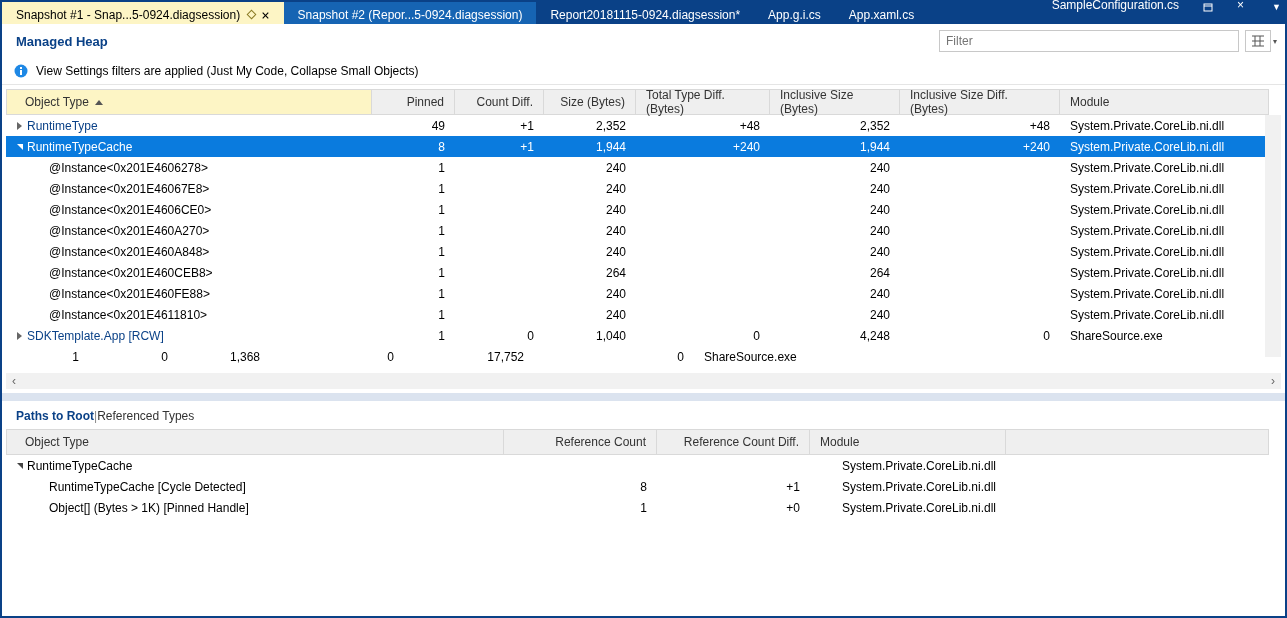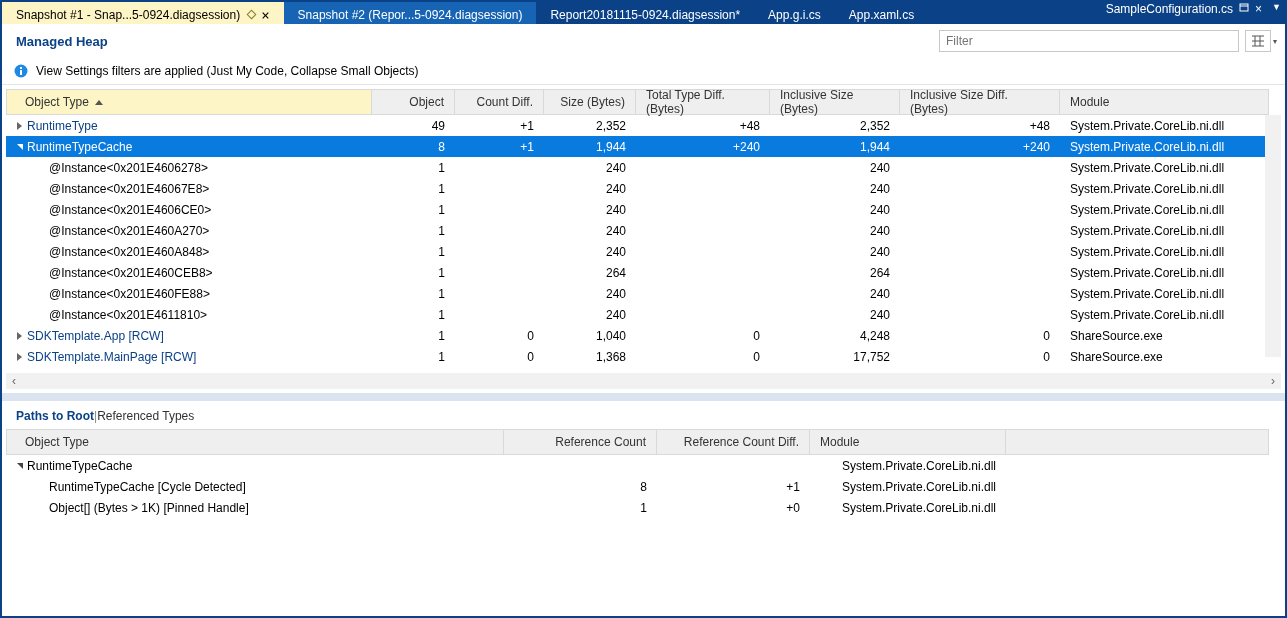--- a/index.html
+++ b/index.html
@@ -7,21 +7,21 @@
   .app { width:100%; height:100%; display:flex; flex-direction:column; border:2px solid #0a4187; }
 
   
   .tabstrip { height:22px; display:flex; align-items:stretch; background:#0a4187; color:#fff; position:relative; }
   .tab { padding:3px 14px 0 14px; color:#fff; display:flex; align-items:center; gap:6px; cursor:pointer; white-space:nowrap; }
   .tab.active { background:#fdf5c5; color:#000; }
   .tab.inner  { background:#1664b3; }
   .tab .x { font-family:Consolas,monospace; font-size:14px; line-height:8px; }
   .tab .pin { width:7px;height:7px;border:1px solid #8a7b25;transform:rotate(45deg);margin-left:2px; }
   .tabstrip .spacer { flex:1; }
-  .rightfile { display:flex; align-items:flex-start; color:#fff; padding:0 4px 0 10px; gap:6px; }
+  .rightfile { display:flex; align-items:flex-end; color:#fff; padding:0 4px 12px 10px; gap:24px; }
   .rightfile svg { fill:#fff; }
 
   
   .mh-row { background:#fff; height:34px; display:flex; align-items:center; padding:0 6px 0 14px; }
   .mh-title { color:#0a4187; font-weight:600; font-size:13px; }
   .mh-row .spacer { flex:1; }
   .filter { width:300px; height:22px; border:1px solid #c8c8c8; padding:2px 6px; color:#666; }
   .gridbtn { width:26px;height:22px;border:1px solid #c8c8c8;background:#fff;margin-left:6px;display:flex;align-items:center;justify-content:center;cursor:pointer; }
   .gridbtn svg { stroke:#555;fill:none; }
 
@@ -144,21 +144,21 @@
     <span>View Settings filters are applied (Just My Code, Collapse Small Objects)</span>
   </div>
 
   <div class="upper">
     <div class="thead" style="margin:4px 16px 0 4px;">
       <div class="th sort c0">
           <span>Object Type</span>
           <span class="arrow"></span>
         </div>
       <div class="th r c1">
-          <span>Object</span>
+          <span>Pinned</span>
         </div>
       <div class="th r c2">
           <span>Count Diff.</span>
         </div>
       <div class="th r c3">
           <span>Size (Bytes)</span>
         </div>
       <div class="th r c4">
           <span>Total Type Diff. (Bytes)</span>
         </div>
@@ -317,26 +317,20 @@
             </div>
             <div class="td c1 r">1</div>
             <div class="td c2 r">0</div>
             <div class="td c3 r">1,040</div>
             <div class="td c4 r">0</div>
             <div class="td c5 r">4,248</div>
             <div class="td c6 r">0</div>
             <div class="td c7">ShareSource.exe</div>
           </div>
           <div class="tr link">
-            <div class="td c0 node-ind1" style="padding-left: 8px;">
-              <span class="expander">
-                <span class="tri-right"></span>
-              </span>
-              <span class="c0text">SDKTemplate.MainPage [RCW]</span>
-            </div>
             <div class="td c1 r">1</div>
             <div class="td c2 r">0</div>
             <div class="td c3 r">1,368</div>
             <div class="td c4 r">0</div>
             <div class="td c5 r">17,752</div>
             <div class="td c6 r">0</div>
             <div class="td c7">ShareSource.exe</div>
           </div>
         </div>
       <div class="vfade">

